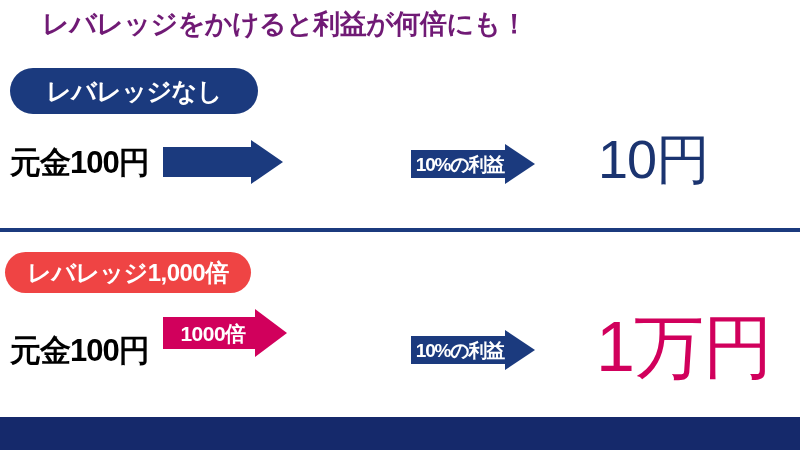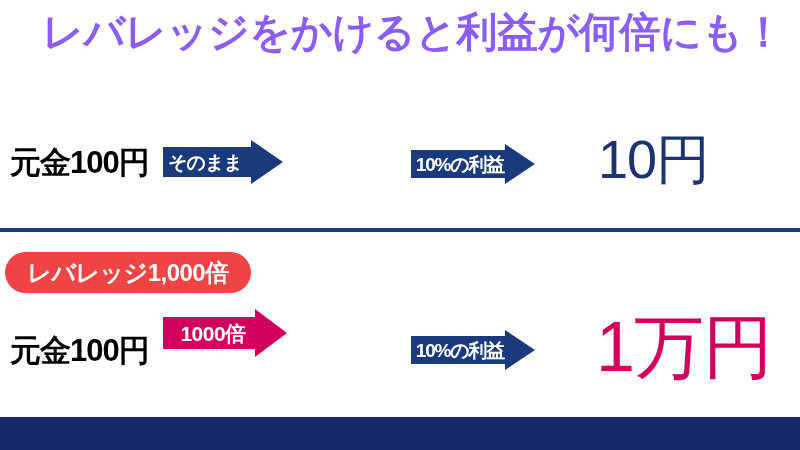--- a/index.html
+++ b/index.html
@@ -20,23 +20,23 @@
     width: 800px;
     height: 450px;
     background: #ffffff;
   }
 
   
   .title {
     position: absolute;
     left: 42px;
     top: 8px;
-    font-size: 41px;
-    font-weight: 700;
-    color: #8b5cf6;
+    font-size: 27px;
+    font-weight: 700;
+    color: #701a75;
     letter-spacing: -0.5px;
     white-space: nowrap;
     line-height: 1.2;
   }
 
   
   .badge {
     position: absolute;
     display: flex;
     align-items: center;
@@ -107,21 +107,21 @@
     transform: translateY(-50%);
     color: #ffffff;
     font-weight: 700;
     white-space: nowrap;
     text-align: center;
     line-height: 1;
   }
 
   
   #arrow-sonomama { left: 163px; top: 140px; width: 120px; height: 44px; }
-  #arrow-sonomama .arrow-label { left: 0; width: 84px; font-size: 19px; letter-spacing: -1px; }
+  #arrow-sonomama .arrow-label { left: 18px; width: 84px; font-size: 16px; letter-spacing: -1px; margin-top: 24px; }
 
   
   #arrow-profit-1 { left: 411px; top: 144px; width: 124px; height: 40px; }
   #arrow-profit-1 .arrow-label { left: 4px; width: 90px; font-size: 19px; letter-spacing: -1.2px; }
 
   
   #arrow-1000x { left: 163px; top: 309px; width: 124px; height: 48px; }
   #arrow-1000x .arrow-label { left: 6px; width: 88px; font-size: 21px; letter-spacing: -0.5px; }
 
   
@@ -155,20 +155,21 @@
   #r2-principal { left: 10px;  top: 335px; }
   #r2-middle    { left: 281px; top: 335px; }
 </style>
 </head>
 <body>
 
 <div id="infographic">
 
   <div class="title">レバレッジをかけると利益が何倍にも！</div>
 
+  <div class="badge badge-navy">レバレッジなし</div>
 
   <div class="rowtext" id="r1-principal">元金100円</div>
 
   <div class="arrow" id="arrow-sonomama">
     <svg width="120" height="44" viewBox="0 0 120 44">
       <polygon points="0,7 88,7 88,0 120,22 88,44 88,37 0,37" fill="#1b3a7e"></polygon>
     </svg>
     <span class="arrow-label">そのまま</span>
   </div>
 

